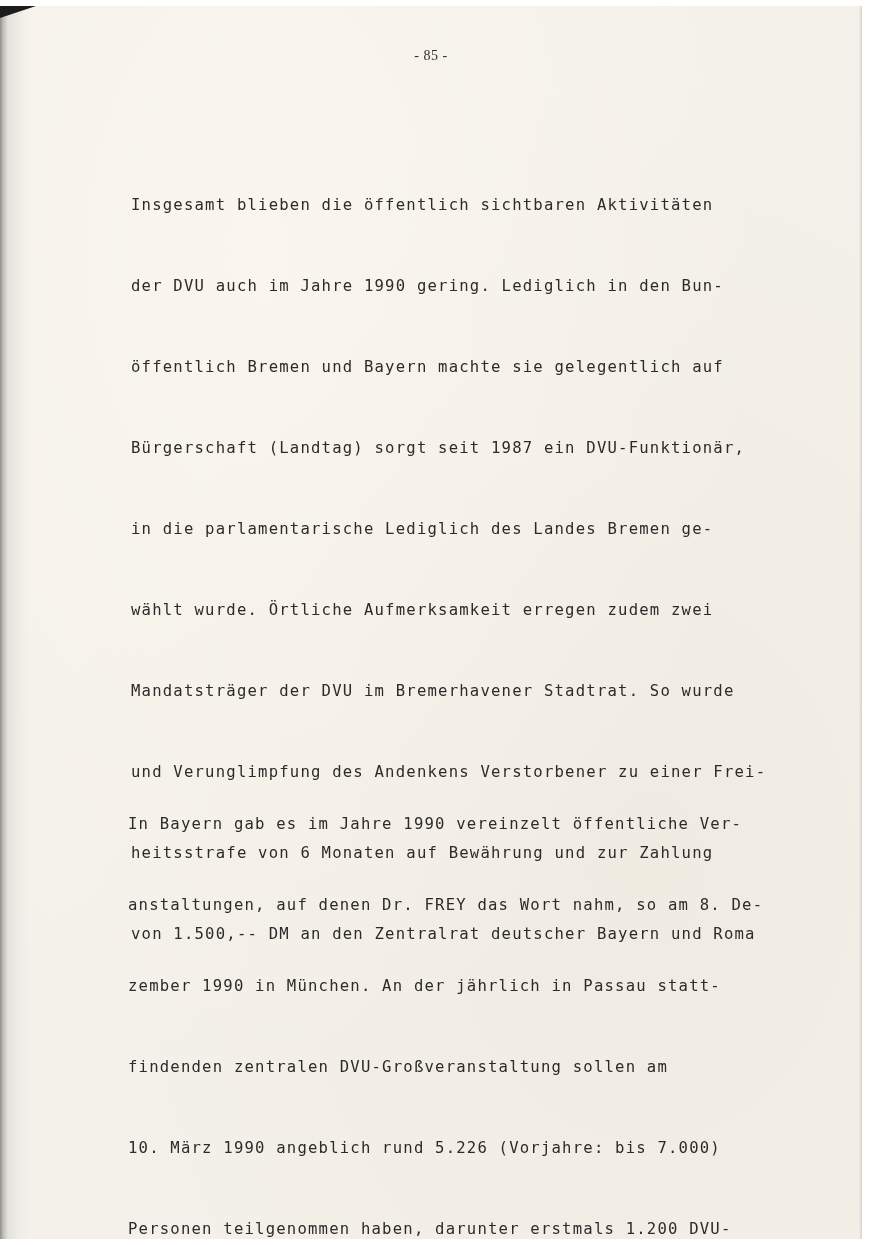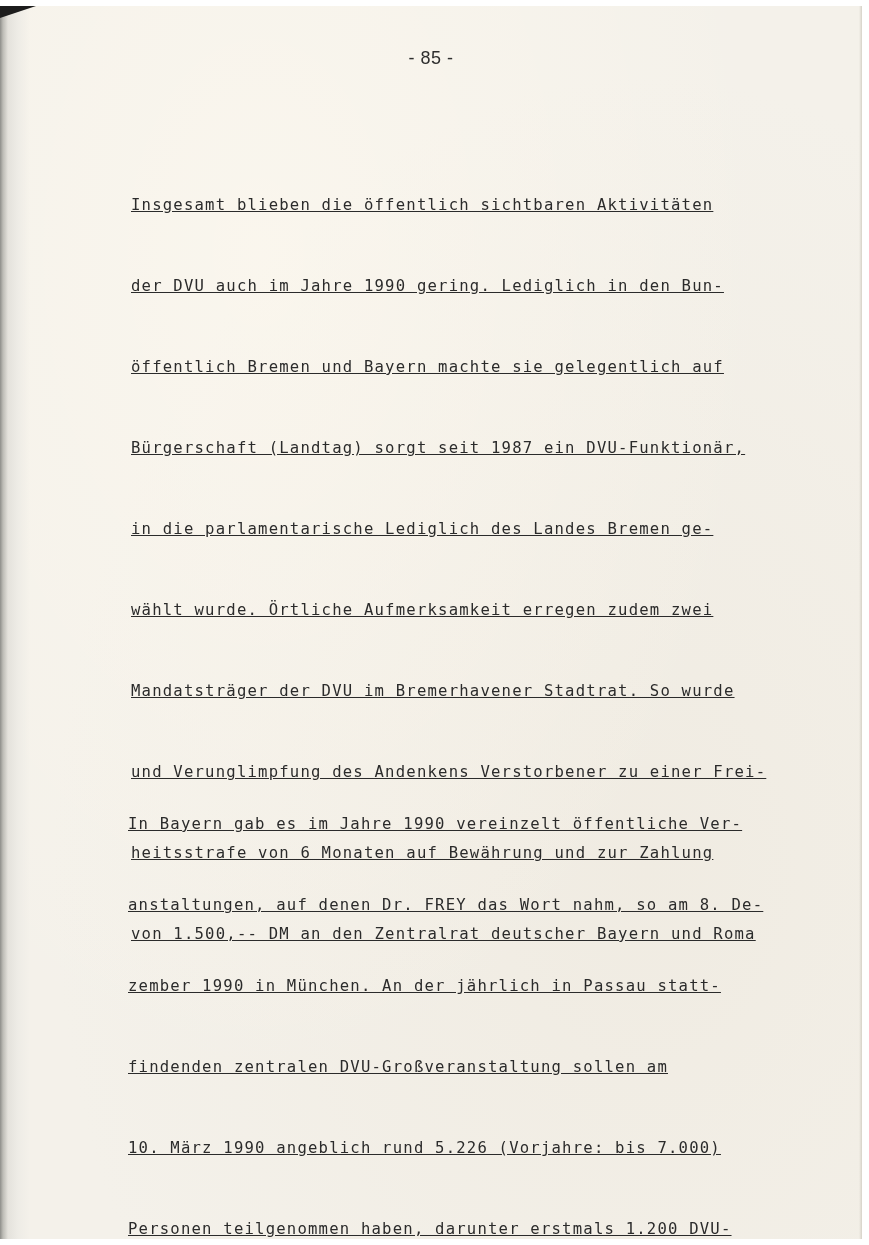--- a/index.html
+++ b/index.html
@@ -48,41 +48,40 @@
       width: 3px;
       height: 100%;
       background: linear-gradient(to right, rgba(200,196,186,0), #d6d2c8);
     }
     .page-number {
       position: absolute;
       left: 0;
       width: 862px;
       top: 42px;
       text-align: center;
-      font-family: Liberation Sans, sans-serif;
-      font-size: 18px;
+      font-family: Liberation Serif, serif;
+      font-size: 14px;
       color: #2e2e2e;
       letter-spacing: 0.5px;
     }
     .text-block {
       position: absolute;
       left: 131px;
       font-family: "DejaVu Sans Mono", "Liberation Mono", monospace;
       font-size: 15.6px;
       line-height: 27px;
       color: #2b2b2b;
       letter-spacing: 1.2px;
       white-space: pre;
     }
     .para-1 { top: 132px; }
     .para-2 { top: 751px; left: 128px; }
     .line {
       display: block;
       height: 27px;
-      text-decoration: underline;
     }
   </style>
 </head>
 <body>
 
 <div class="scan">
   <div class="left-shadow"></div>
   <div class="corner-fold"></div>
   <div class="right-edge"></div>
 

